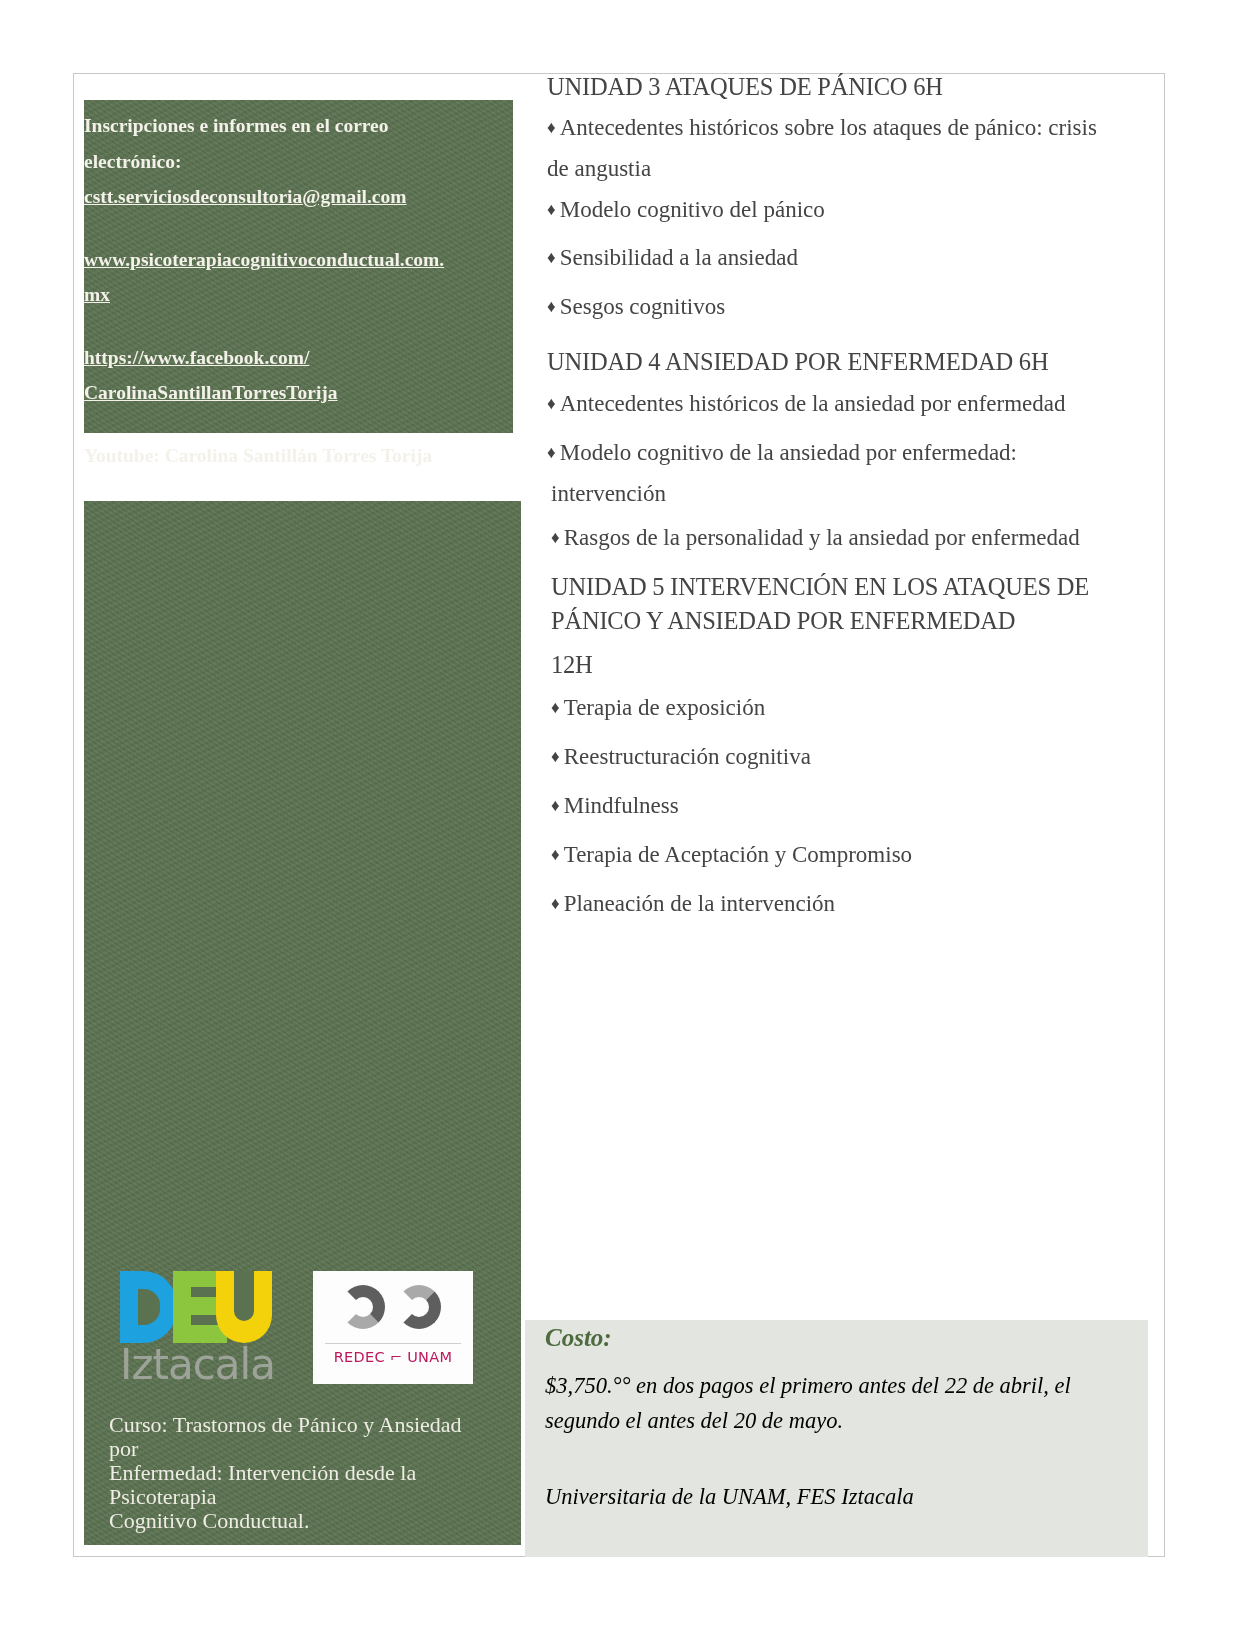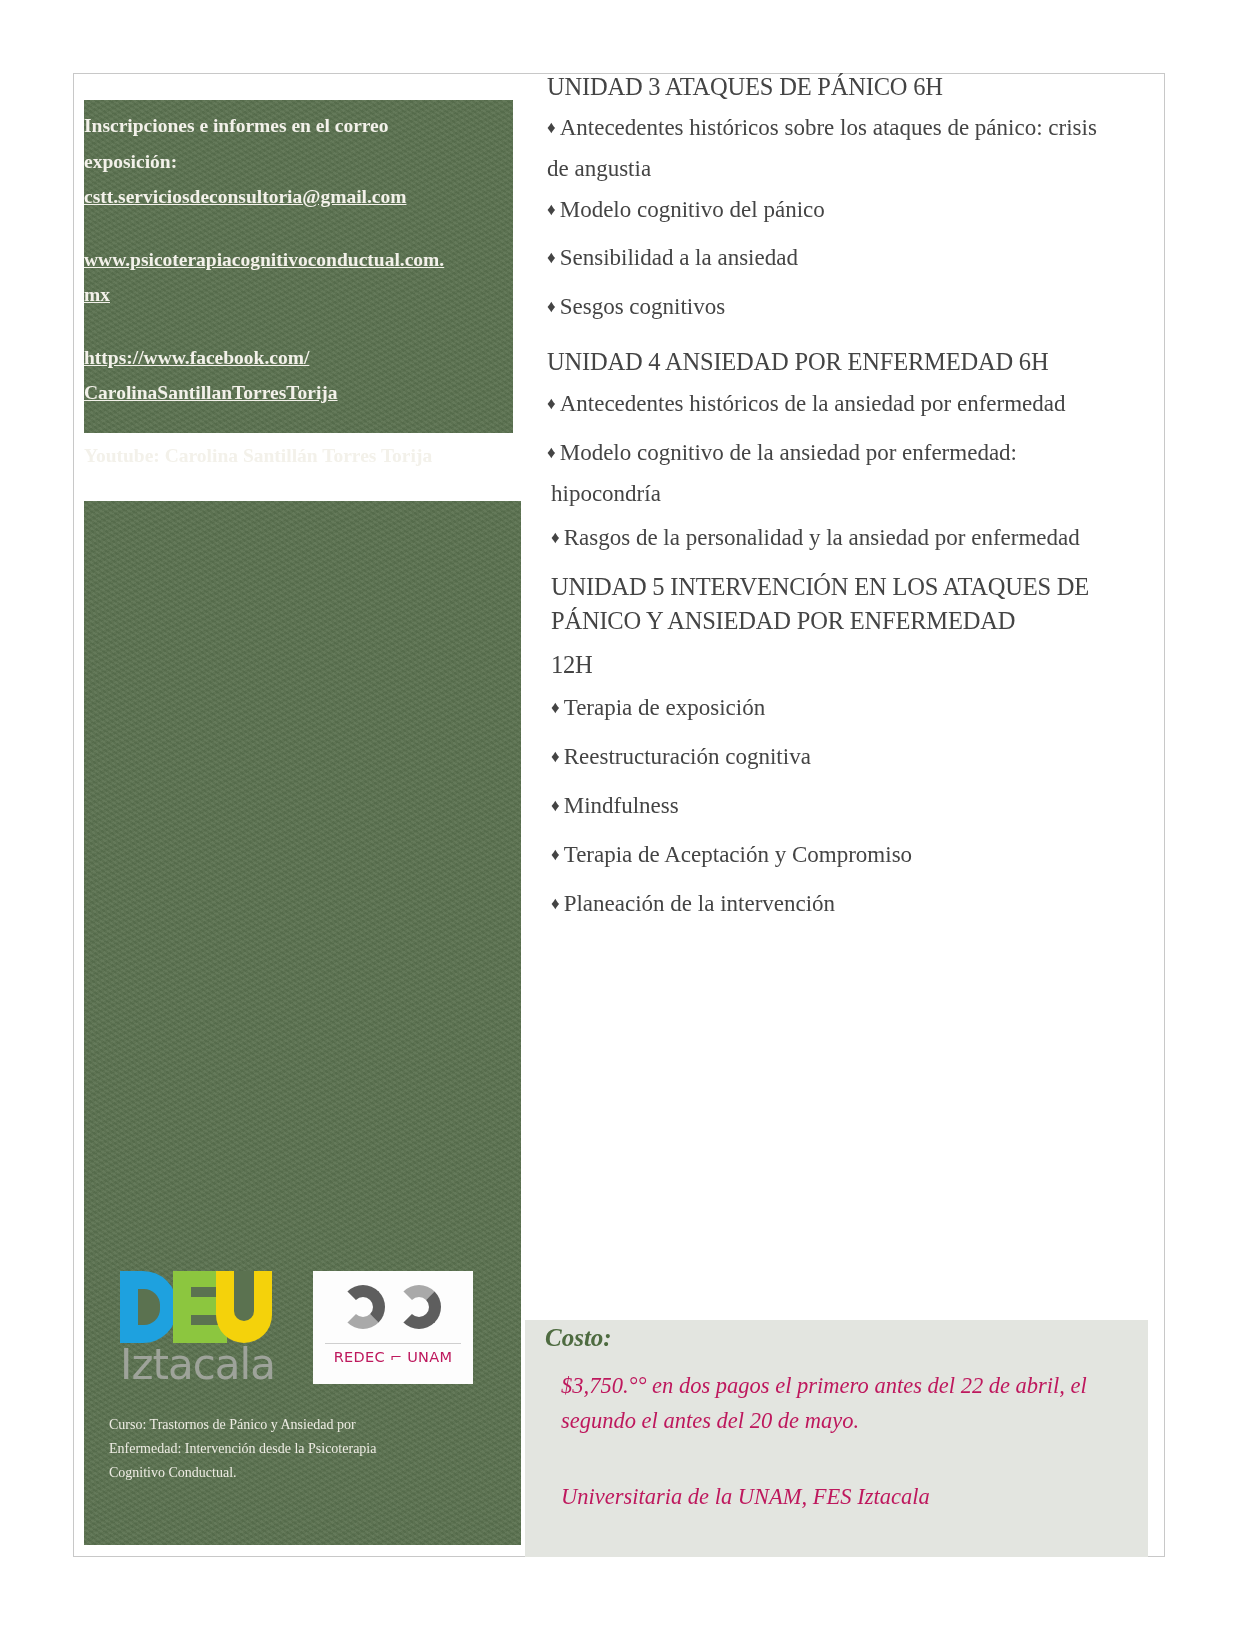--- a/index.html
+++ b/index.html
@@ -71,49 +71,49 @@
     }
     .ring-a { left: 0; border-top-color: #5e5e5e; border-right-color: #5e5e5e; border-bottom-color: #a9a9a9; }
     .ring-b { left: 56px; border-top-color: #a9a9a9; border-right-color: #5e5e5e; border-bottom-color: #5e5e5e; }
     .redec-rule { position: absolute; left: 12px; right: 12px; top: 72px; height: 1px; background: #cfcfcf; }
     .redec-text {
       position: absolute; left: 0; right: 0; top: 78px; text-align: center;
       font-family: "DejaVu Sans", sans-serif; font-size: 14.5px; color: #be185d; letter-spacing: 0.3px;
     }
     .course-caption {
       position: absolute; left: 25px; top: 912px; width: 380px;
-      color: #eeece4; font-size: 14px; line-height: 24px;
+      color: #eeece4; font-size: 22px; line-height: 24px;
     }
     .syllabus {
       position: absolute; left: 547px; top: 73px; width: 620px; color: #444444;
       font-size: 23px;
     }
     .syllabus .row { position: absolute; left: 0; white-space: nowrap; }
     .syllabus .heading { font-size: 24.5px; letter-spacing: -0.2px; }
     .bullet-icon { display: inline-block; font-size: 17px; margin-right: 4px; position: relative; top: -2px; }
     .cost-box {
       position: absolute; left: 525px; top: 1320px; width: 623px; height: 237px;
       background: #e3e5e0;
       font-style: italic;
     }
     .cost-title {
       position: absolute; left: 20px; top: 4px; font-weight: bold; color: #4e6b40; font-size: 25px;
     }
     .cost-text {
-      position: absolute; left: 36px; width: 600px; color: #be185d; font-size: 22.5px; line-height: 35px;
+      position: absolute; left: 20px; width: 600px; color: #000000; font-size: 22.5px; line-height: 35px;
     }
   </style>
 </head>
 <body>
 
 <div class="page-frame"></div>
 
 <div class="contact-panel green">
   <span class="line">Inscripciones e informes en el correo</span>
-  <span class="line">exposición:</span>
+  <span class="line">electrónico:</span>
   <a class="line">cstt.serviciosdeconsultoria@gmail.com</a>
   <div class="gap"></div>
   <a class="line">www.psicoterapiacognitivoconductual.com.</a>
   <a class="line">mx</a>
   <div class="gap"></div>
   <a class="line">https://www.facebook.com/</a>
   <a class="line">CarolinaSantillanTorresTorija</a>
   <div class="gap"></div>
   <span class="line">Youtube: Carolina Santillán Torres Torija</span>
 </div>
@@ -149,21 +149,21 @@
 
   <div class="row" style="top:42px"><span class="bullet-icon">♦</span><span>Antecedentes históricos sobre los ataques de pánico: crisis</span></div>
   <div class="row" style="top:83px">de angustia</div>
   <div class="row" style="top:124px"><span class="bullet-icon">♦</span><span>Modelo cognitivo del pánico</span></div>
   <div class="row" style="top:172px"><span class="bullet-icon">♦</span><span>Sensibilidad a la ansiedad</span></div>
   <div class="row" style="top:221px"><span class="bullet-icon">♦</span><span>Sesgos cognitivos</span></div>
 
   <div class="row heading" style="top:275px">UNIDAD 4 ANSIEDAD POR ENFERMEDAD 6H</div>
   <div class="row" style="top:318px"><span class="bullet-icon">♦</span><span>Antecedentes históricos de la ansiedad por enfermedad</span></div>
   <div class="row" style="top:367px"><span class="bullet-icon">♦</span><span>Modelo cognitivo de la ansiedad por enfermedad:</span></div>
-  <div class="row" style="top:408px; left:4px">hipocondría</div>
+  <div class="row" style="top:408px; left:4px">intervención</div>
   <div class="row" style="top:452px; left:4px"><span class="bullet-icon">♦</span><span>Rasgos de la personalidad y la ansiedad por enfermedad</span></div>
 
   <div class="row heading" style="top:500px; left:4px">UNIDAD 5 INTERVENCIÓN EN LOS ATAQUES DE</div>
   <div class="row heading" style="top:534px; left:4px">PÁNICO Y ANSIEDAD POR ENFERMEDAD</div>
   <div class="row heading" style="top:578px; left:4px">12H</div>
   <div class="row" style="top:622px; left:4px"><span class="bullet-icon">♦</span><span>Terapia de exposición</span></div>
   <div class="row" style="top:671px; left:4px"><span class="bullet-icon">♦</span><span>Reestructuración cognitiva</span></div>
   <div class="row" style="top:720px; left:4px"><span class="bullet-icon">♦</span><span>Mindfulness</span></div>
   <div class="row" style="top:769px; left:4px"><span class="bullet-icon">♦</span><span>Terapia de Aceptación y Compromiso</span></div>
   <div class="row" style="top:818px; left:4px"><span class="bullet-icon">♦</span><span>Planeación de la intervención</span></div>

